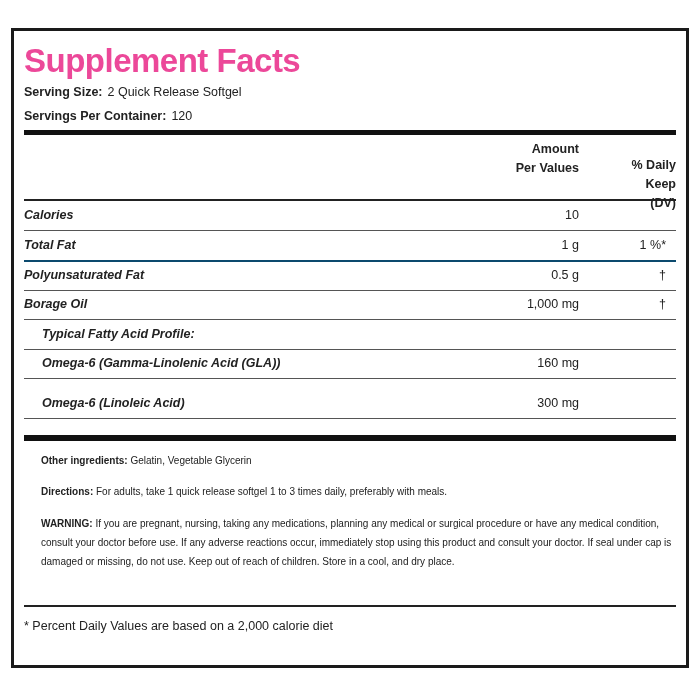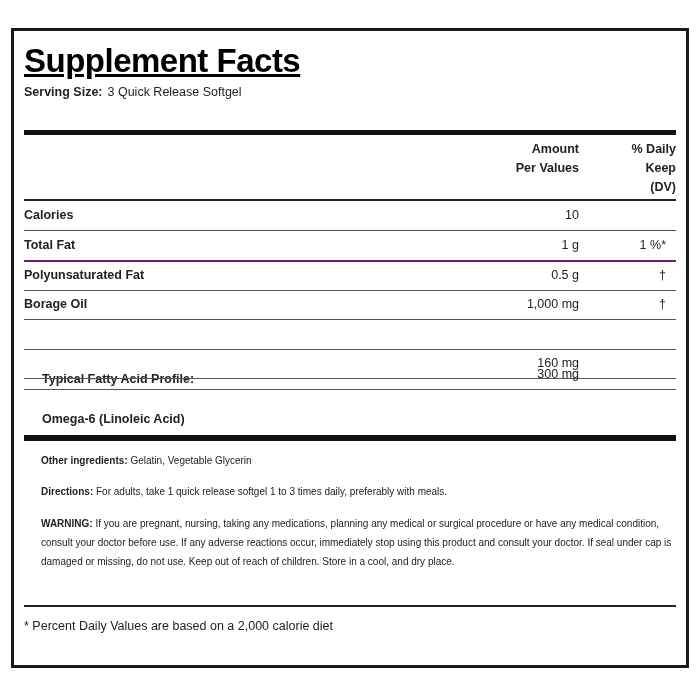--- a/index.html
+++ b/index.html
@@ -2,48 +2,51 @@
 <html><head>
 <meta charset="utf-8">
 <style>
   html, body { margin: 0; padding: 0; background: #ffffff; }
   body { width: 700px; height: 700px; position: relative; overflow: hidden;
          font-family: "Liberation Sans", "DejaVu Sans", sans-serif; color: #222222; }
   .panel { position: absolute; left: 11px; top: 28px; width: 672px; height: 634px;
            border: 3px solid #1a1a1a; background: #ffffff; }
   .inner { position: absolute; left: 10px; right: 10px; top: 0; bottom: 0; }
   .title { position: absolute; left: 0; top: 10px; font-size: 33px; font-weight: bold;
-           letter-spacing: -0.5px; color: #000000; margin: 0; line-height: 40px; text-decoration: underline; }
+           letter-spacing: -0.5px; color: #ec4899; margin: 0; line-height: 40px; }
   .serving { position: absolute; left: 0; font-size: 12.5px; line-height: 16px; }
   .serving .lbl { font-weight: bold; margin-right: 5px; }
   .rule-thick { position: absolute; left: 0; right: 0; height: 5px; background: #111; }
   .rule-thin { position: absolute; left: 0; right: 0; height: 2px; background: #222; }
   .hdr { position: absolute; top: 105px; right: 0; left: 0; height: 52px; font-size: 12.5px; font-weight: bold; line-height: 19px; }
   .hdr .amt { position: absolute; right: 97px; text-align: right; top: 4px; }
-  .hdr .dv { position: absolute; right: 0; text-align: right; top: 4px; margin-left: 45px; }
+  .hdr .dv { position: absolute; right: 0; text-align: right; top: 20px; margin-left: 45px; }
   .row { position: absolute; left: 0; right: 0; height: 29px; border-bottom: 1px solid #555; font-size: 12.5px; }
-  .row .name { position: absolute; left: 0; top: 7px; font-weight: bold; }
-  .row.indent .name { left: 18px; margin-top: 45px; }
+  .row .name { position: absolute; left: 0; top: 7px; font-weight: bold; font-style: italic; }
+  .row.indent .name { left: 18px; }
   .row .amount { position: absolute; right: 97px; top: 7px; text-align: center; }
   .row .pdv { position: absolute; right: 10px; top: 7px; text-align: right; }
-  .row.dark { border-bottom: 2px solid #701a75; }
+  .row.dark { border-bottom: 2px solid #0c4a6e; }
   .para { position: absolute; left: 17px; right: 0; font-size: 10px; line-height: 19px; }
   .para b { font-weight: bold; }
   .foot { position: absolute; left: 0; font-size: 12.5px; line-height: 19px; }
 </style>
 </head>
 <body>
 
 <div class="panel">
   <div class="inner">
 
     <h1 class="title">Supplement Facts</h1>
 
     <div class="serving" style="top:53px;">
-      <span class="lbl">Serving Size:</span><span>3 Quick Release Softgel</span>
+      <span class="lbl">Serving Size:</span><span>2 Quick Release Softgel</span>
+    </div>
+    <div class="serving" style="top:77px;">
+      <span class="lbl">Servings Per Container:</span><span>120</span>
     </div>
 
     <div class="rule-thick" style="top:99px;"></div>
 
     <div class="hdr">
       <div class="amt">
         <div>Amount</div>
         <div>Per Values</div>
       </div>
       <div class="dv">
@@ -74,24 +77,25 @@
       <span class="name">Borage Oil</span>
       <span class="amount">1,000 mg</span>
       <span class="pdv">†</span>
     </div>
     <div class="row indent" style="top:289px;">
       <span class="name">Typical Fatty Acid Profile:</span>
       <span class="amount"></span>
       <span class="pdv"></span>
     </div>
     <div class="row indent" style="top:318px;">
+      <span class="name">Omega-6 (Gamma-Linolenic Acid (GLA))</span>
       <span class="amount">160 mg</span>
       <span class="pdv"></span>
     </div>
-    <div class="row indent" style="top:329px;">
+    <div class="row indent" style="top:358px;">
       <span class="name">Omega-6 (Linoleic Acid)</span>
       <span class="amount">300 mg</span>
       <span class="pdv"></span>
     </div>
 
     <div class="rule-thick" style="top:404px; height:6px;"></div>
 
     <div class="para" style="top:420px;">
       <b>Other ingredients:</b>
       <span>Gelatin, Vegetable Glycerin</span>

